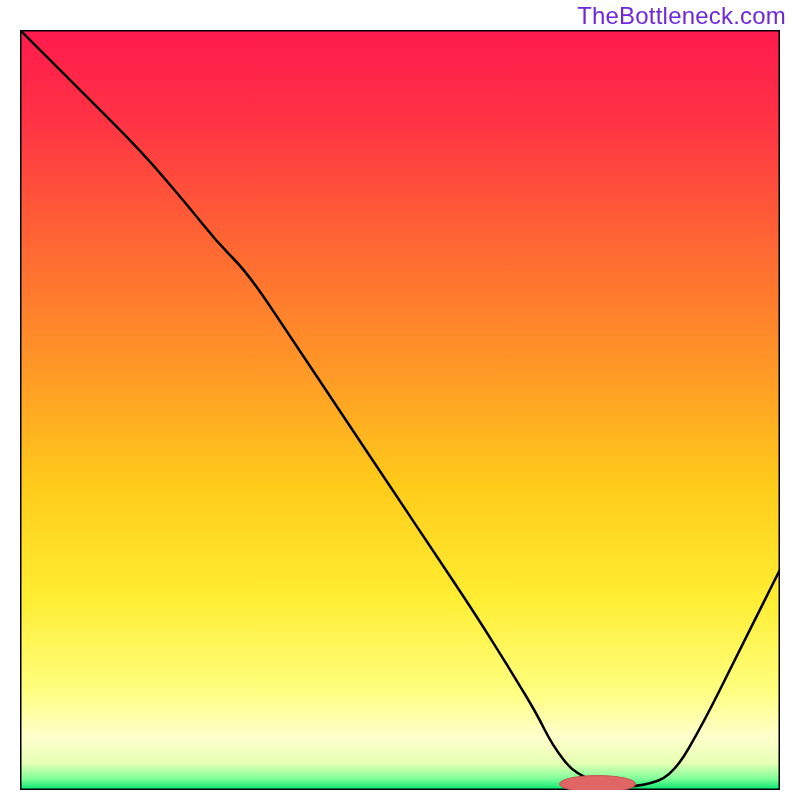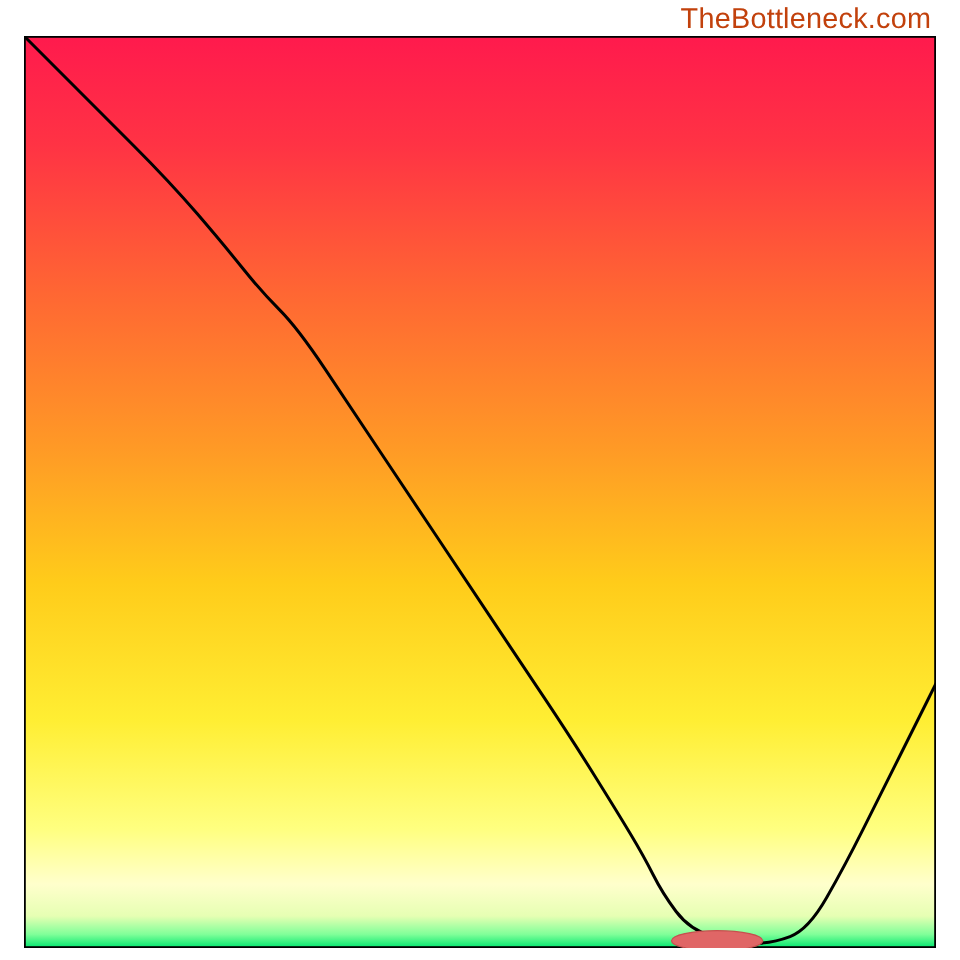--- a/index.html
+++ b/index.html
@@ -12,23 +12,23 @@
     overflow: hidden;
   }
   .stage {
     position: relative;
     width: 800px;
     height: 800px;
   }
   .attribution {
     position: absolute;
     top: 2px;
-    right: 24px;
+    right: 14px;
     font-size: 24px;
-    color: #c2410c;
+    color: #6d28d9;
     font-family: Arial, Helvetica, sans-serif;
     z-index: 10;
     letter-spacing: 0.2px;
   }
   .plot-area {
     position: absolute;
     left: 20px;
     top: 30px;
     width: 760px;
     height: 760px;

